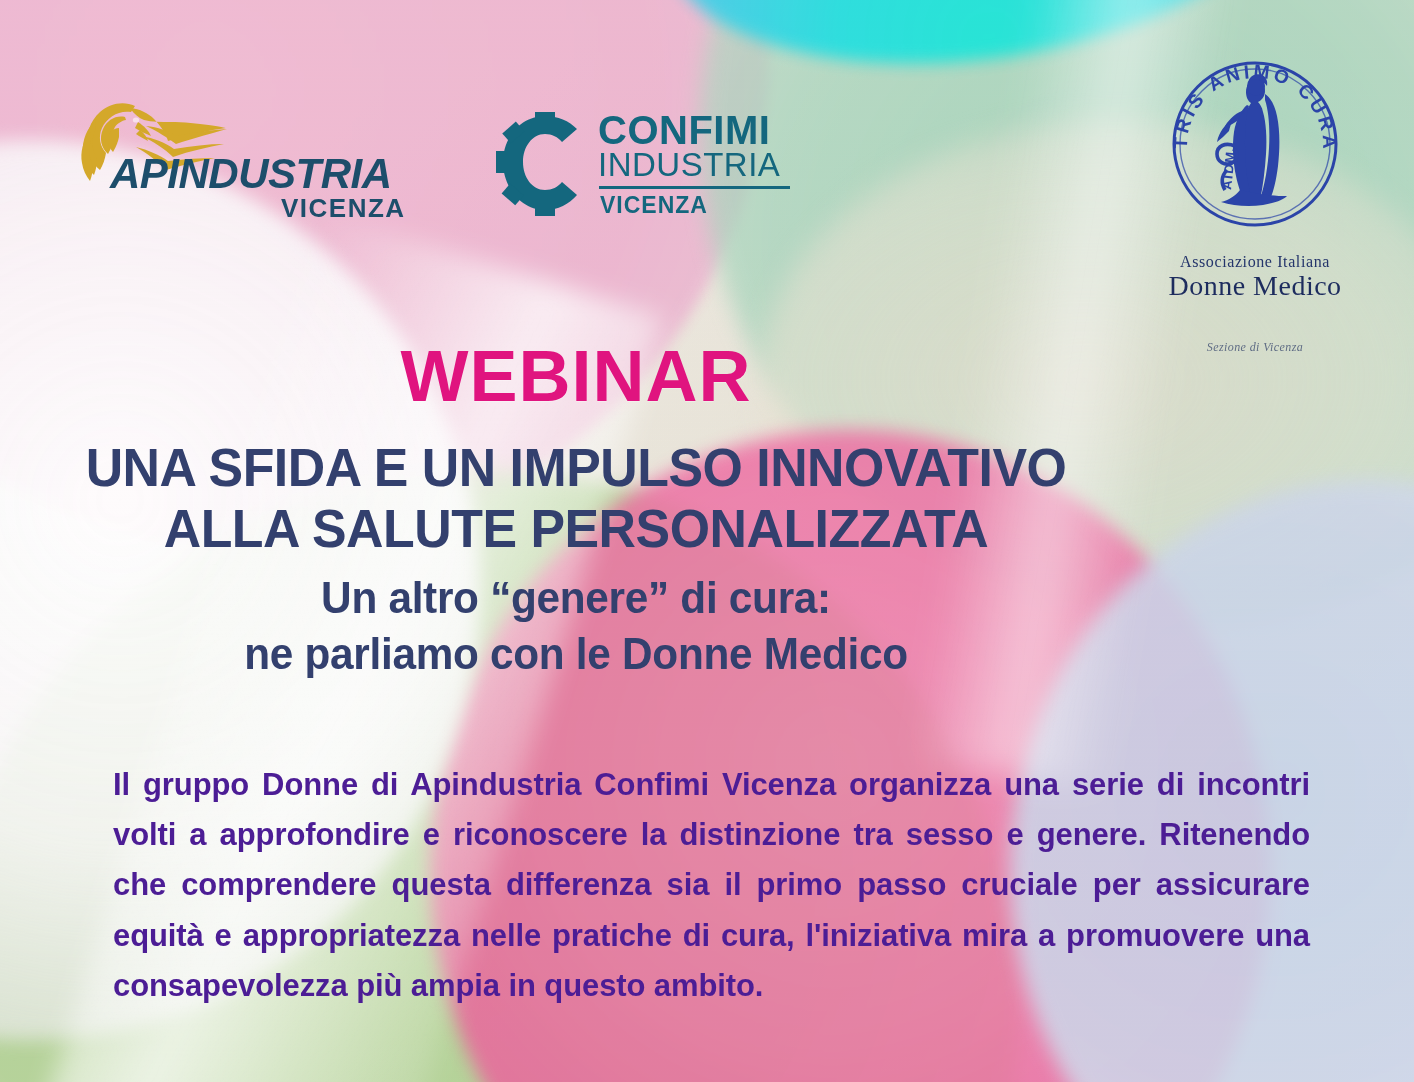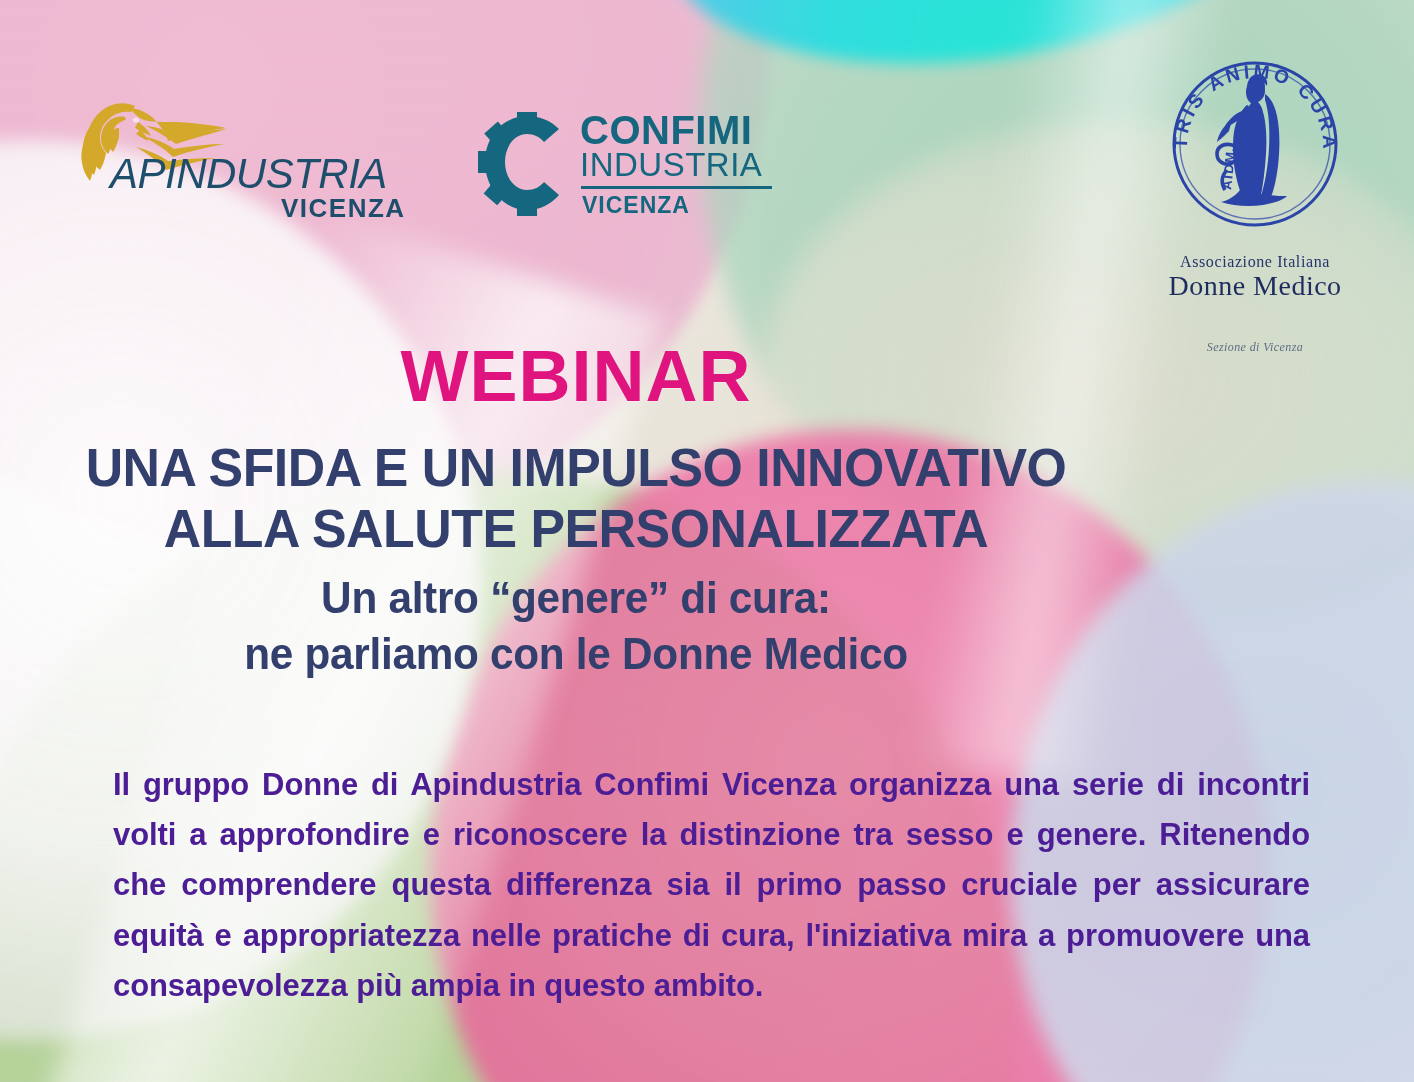--- a/index.html
+++ b/index.html
@@ -119,39 +119,39 @@
   #logo-apindustria {
     position: absolute;
     left: 78px; top: 100px;
     width: 330px; height: 128px;
   }
   #logo-apindustria .lion { position: absolute; left: 0; top: 0; }
   #logo-apindustria .api-word {
     position: absolute;
     left: 32px; top: 50px;
     font-size: 42px;
-    font-weight: normal;
+    font-weight: bold;
     font-style: italic;
     letter-spacing: -0.5px;
     color: #1d4e6b;
     font-family: "Liberation Sans", sans-serif;
   }
   #logo-apindustria .api-sub {
     position: absolute;
     left: 203px; top: 93px;
     font-size: 26px;
     font-weight: bold;
     letter-spacing: 1.5px;
     color: #1d4e6b;
   }
 
   
   #logo-confimi {
     position: absolute;
-    left: 478px; top: 108px;
+    left: 496px; top: 108px;
     width: 310px; height: 116px;
   }
   #logo-confimi .gear { position: absolute; left: 0; top: 4px; }
   #logo-confimi .cf-l1 {
     position: absolute; left: 102px; top: 0px;
     font-size: 40px; font-weight: bold; letter-spacing: 0.5px;
     color: #14677e;
   }
   #logo-confimi .cf-l2 {
     position: absolute; left: 102px; top: 38px;

